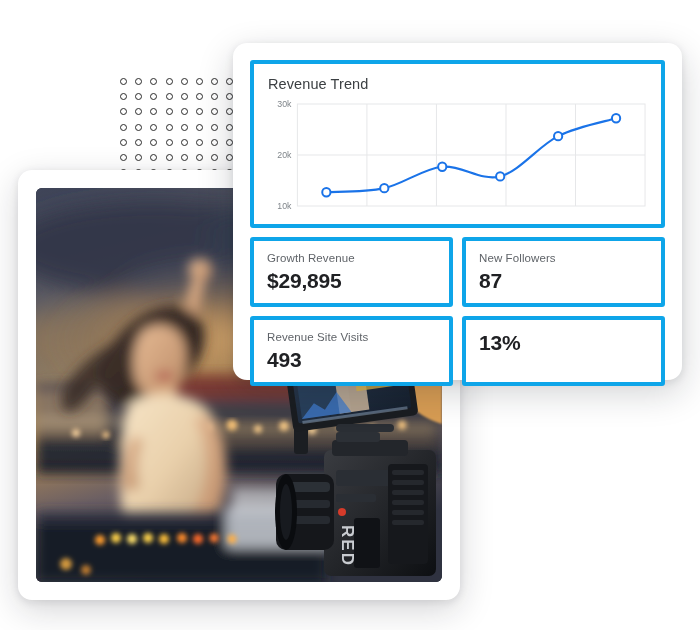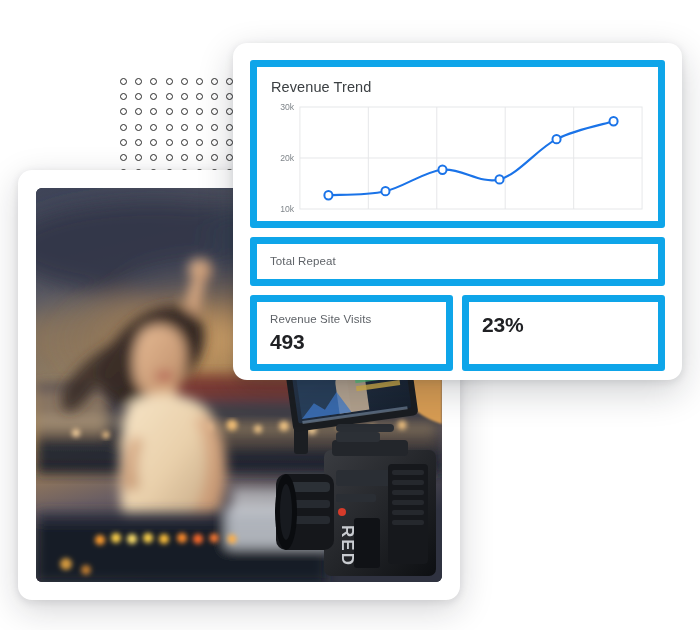--- a/index.html
+++ b/index.html
@@ -78,21 +78,21 @@
     padding: 17px;
     box-sizing: border-box;
     z-index: 3;
     display: flex;
     flex-direction: column;
     gap: 9px;
   }
 
   .card {
     background: #ffffff;
-    border: 7px solid #0ea5e9;
+    border: 4px solid #0ea5e9;
     border-radius: 3px;
     box-sizing: border-box;
   }
 
   .chart-card {
     height: 168px;
     padding: 12px 14px 8px 14px;
     position: relative;
   }
   .chart-title {
@@ -435,28 +435,33 @@
             <circle cx="177.91666666666666" cy="68.72999999999999" r="4.2" fill="#ffffff" stroke="#1a73e8" stroke-width="2" vector-effect="non-scaling-stroke"></circle>
             <circle cx="237.08333333333331" cy="78.42" r="4.2" fill="#ffffff" stroke="#1a73e8" stroke-width="2" vector-effect="non-scaling-stroke"></circle>
             <circle cx="296.25" cy="38.129999999999995" r="4.2" fill="#ffffff" stroke="#1a73e8" stroke-width="2" vector-effect="non-scaling-stroke"></circle>
             <circle cx="355.41666666666663" cy="20.28" r="4.2" fill="#ffffff" stroke="#1a73e8" stroke-width="2" vector-effect="non-scaling-stroke"></circle>
           </svg>
       </div>
     </div>
 
     <div class="stat-row">
       <div class="card stat-card">
-        <div class="stat-label">Total Repeat</div>
+        <div class="stat-label">Growth Revenue</div>
+        <div class="stat-value">$29,895</div>
+      </div>
+      <div class="card stat-card">
+        <div class="stat-label">New Followers</div>
+        <div class="stat-value">87</div>
       </div>
     </div>
 
     <div class="stat-row">
       <div class="card stat-card">
         <div class="stat-label">Revenue Site Visits</div>
         <div class="stat-value">493</div>
       </div>
       <div class="card stat-card">
-        <div class="stat-value">23%</div>
+        <div class="stat-value">13%</div>
       </div>
     </div>
 
   </div>
 </div>
 
 </body></html>

